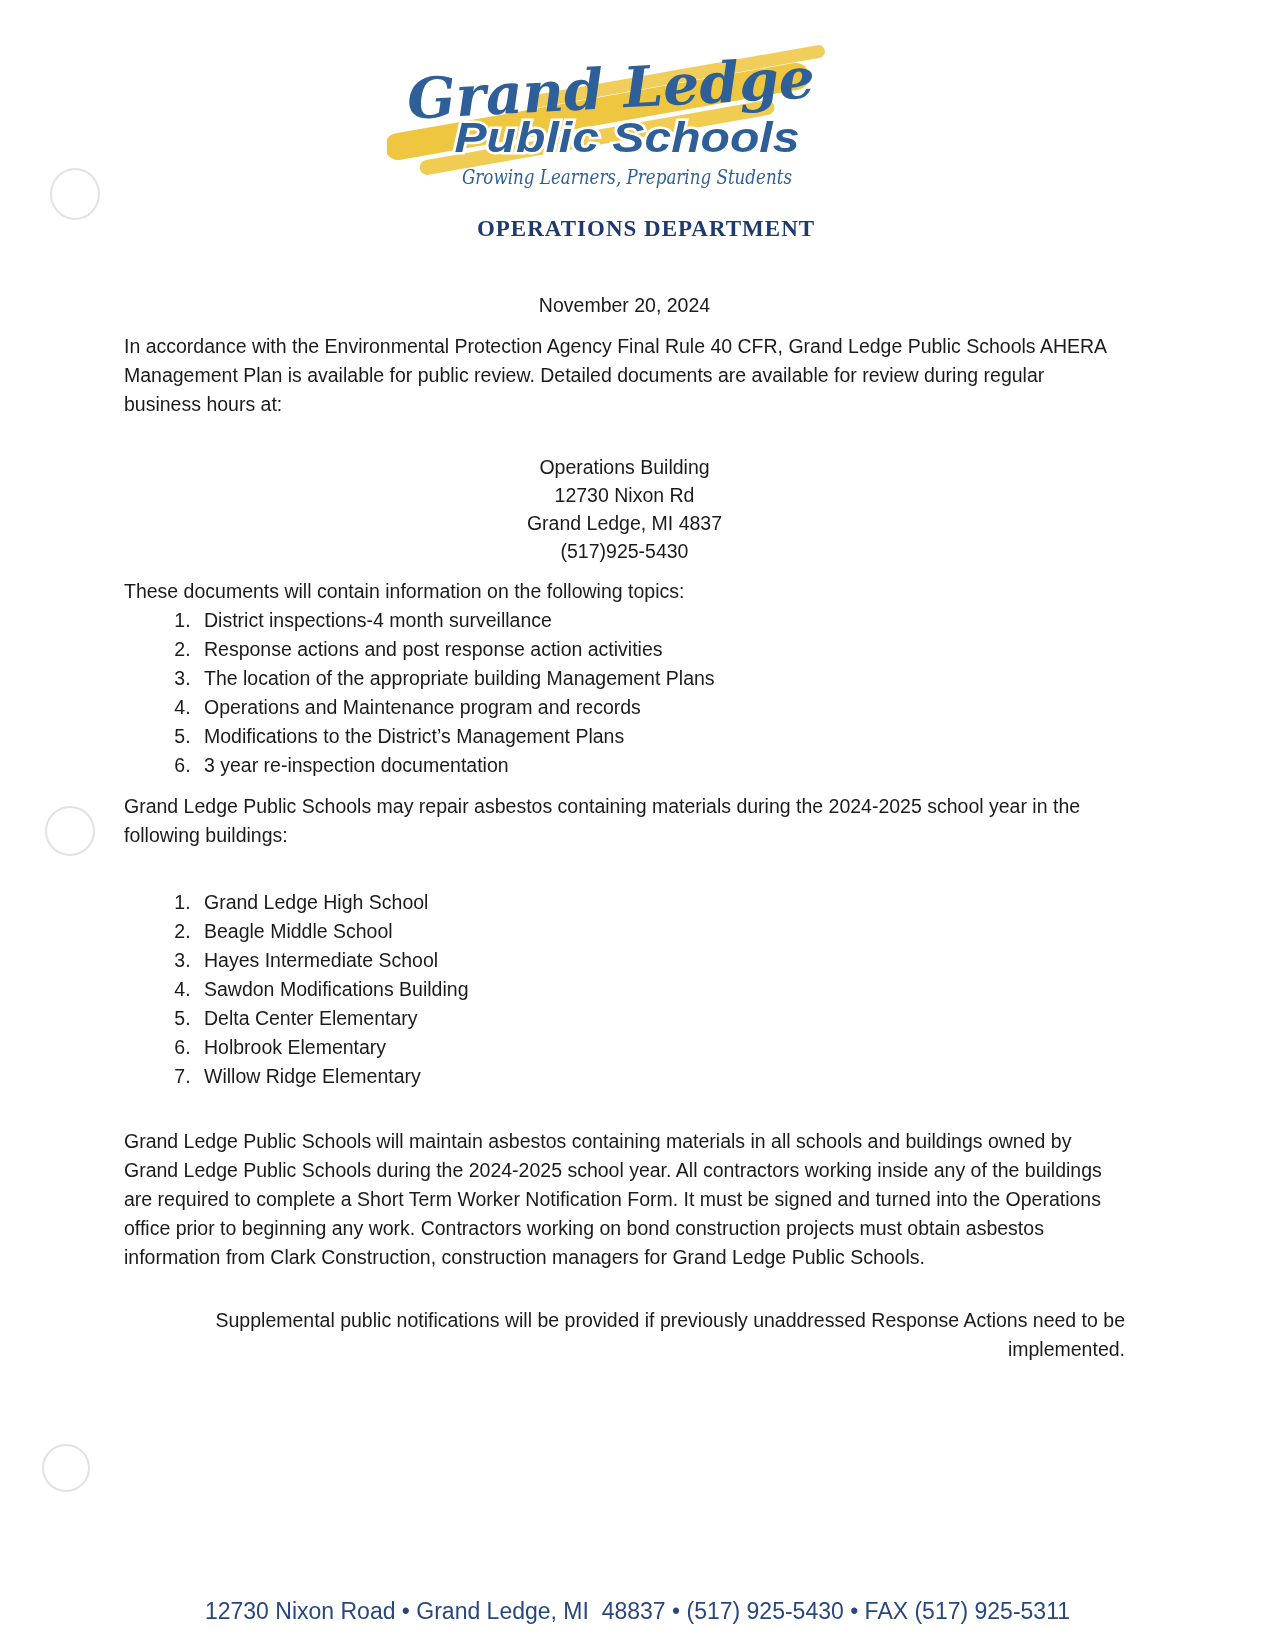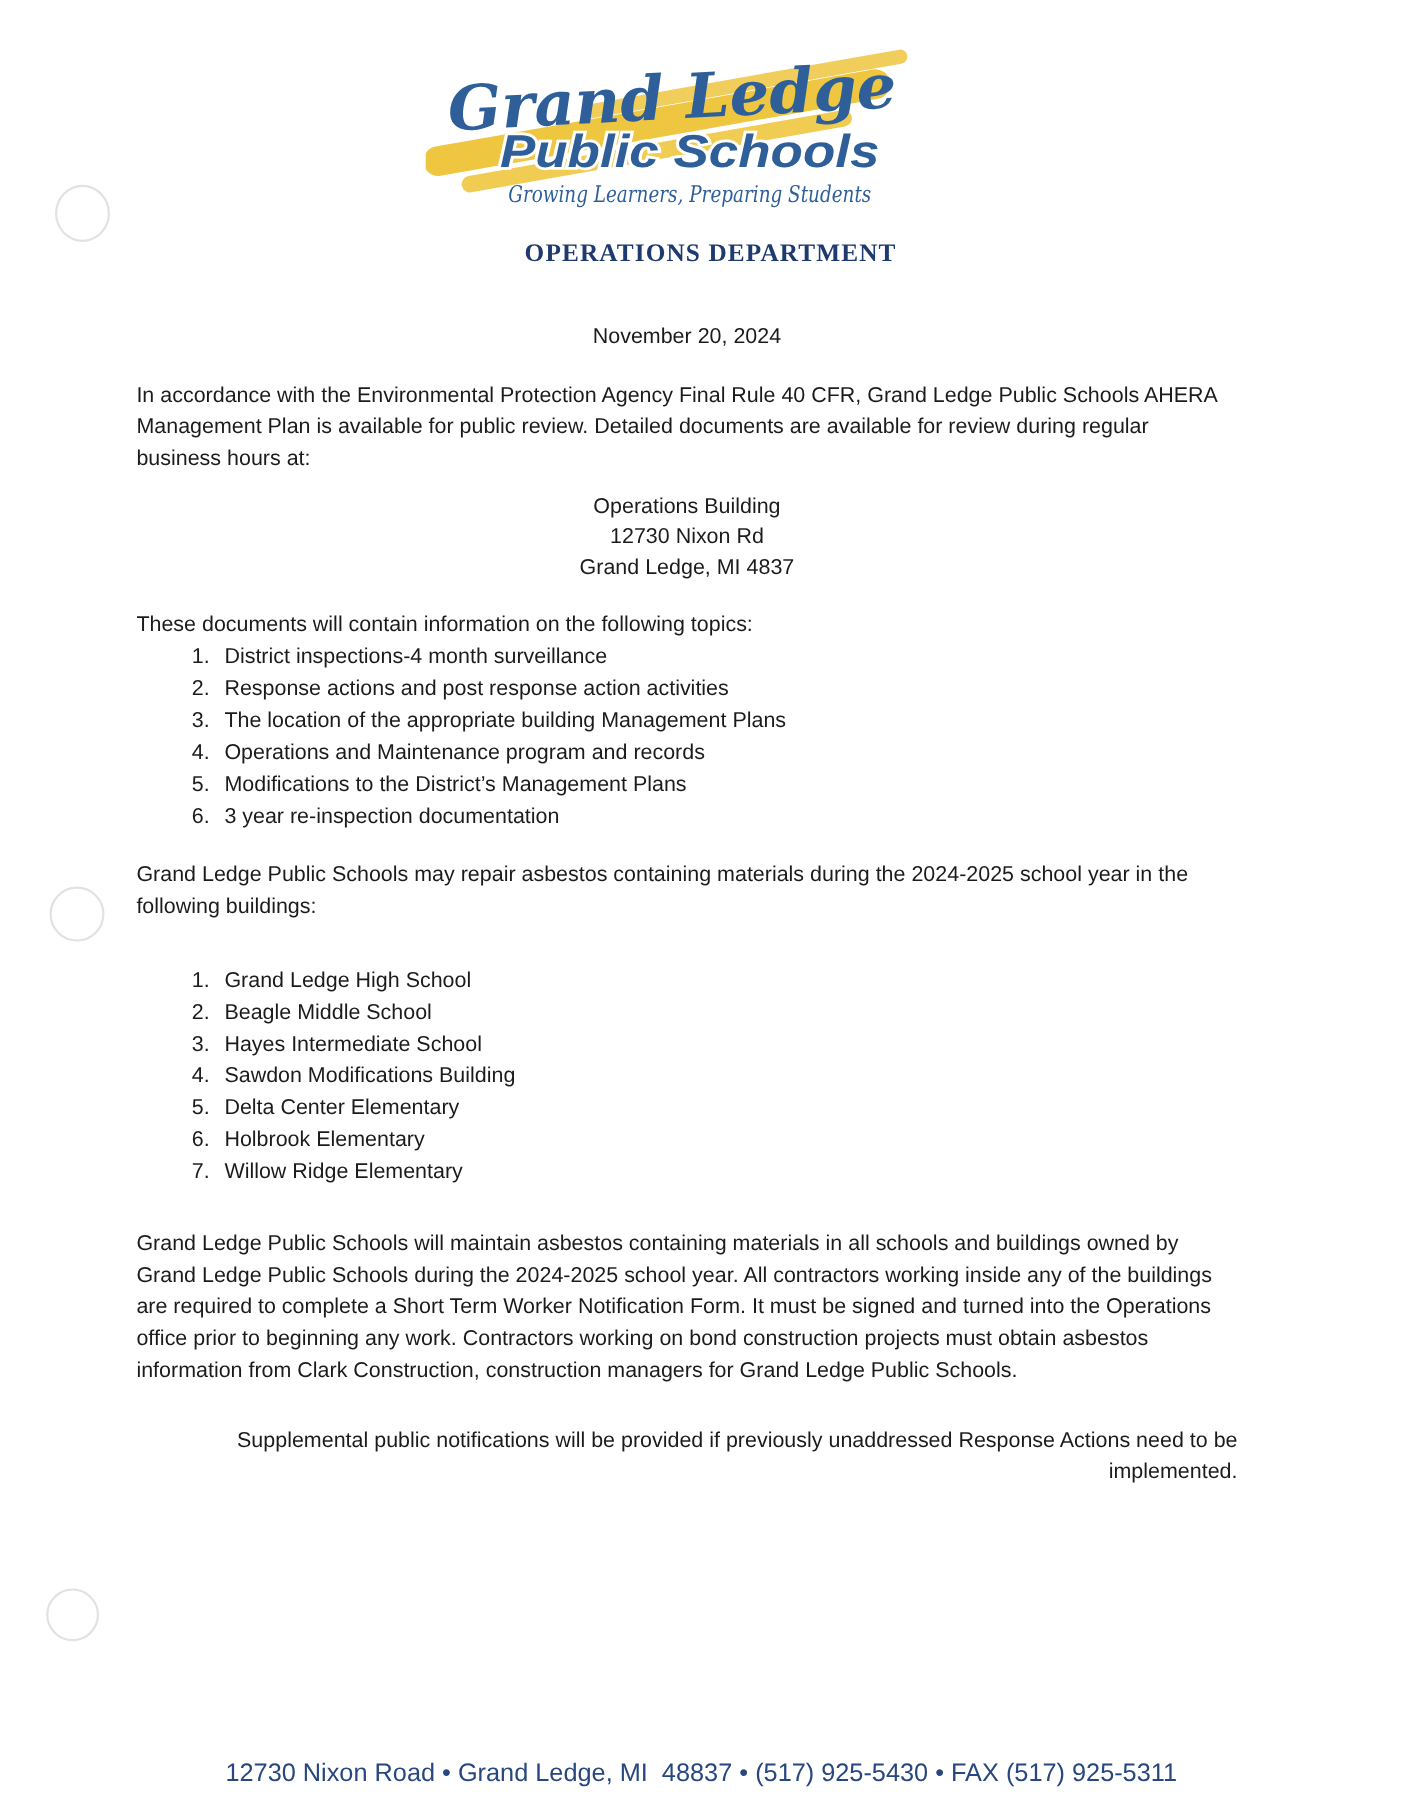--- a/index.html
+++ b/index.html
@@ -28,22 +28,22 @@
     letter-spacing:1px;
     color:#1e3a6e;
     margin-top:12px;
     margin-left:17px;
   }
 
   .content{margin:0 150px 0 124px;}
   .centered{text-align:center;}
   .date{margin:48px 0 0;}
   .title{margin:26px 0 0;}
-  .para{margin:24px 0 0;}
-  .address{margin:14px 0 0;line-height:28px;}
+  .para{margin:12px 0 0;}
+  .address{margin:34px 0 0;line-height:28px;}
   .list{margin:0;padding-left:72px;}
   .list li{padding-left:8px;}
   .buildings{margin-top:38px;}
   .maintain{margin-top:36px;}
   .supplemental{margin-top:34px;text-align:right;}
   .compliance{
     margin:40px 0 0;
     text-align:center;
     font-weight:bold;
     color:#111111;
@@ -86,20 +86,21 @@
   <main class="content">
     <p class="centered date">November 20, 2024</p>
 
 
     <p class="para">In accordance with the Environmental Protection Agency Final Rule 40 CFR, Grand Ledge Public Schools AHERA Management Plan is available for public review. Detailed documents are available for review during regular business hours at:</p>
 
     <div class="address centered">
       <p>Operations Building</p>
       <p>12730 Nixon Rd</p>
       <p>Grand Ledge, MI 4837</p>
+      <p>(517)925-5430</p>
     </div>
 
     <p class="para">These documents will contain information on the following topics:</p>
 
     <ol class="list">
         <li>District inspections-4 month surveillance</li>
         <li>Response actions and post response action activities</li>
         <li>The location of the appropriate building Management Plans</li>
         <li>Operations and Maintenance program and records</li>
         <li>Modifications to the District’s Management Plans</li>

